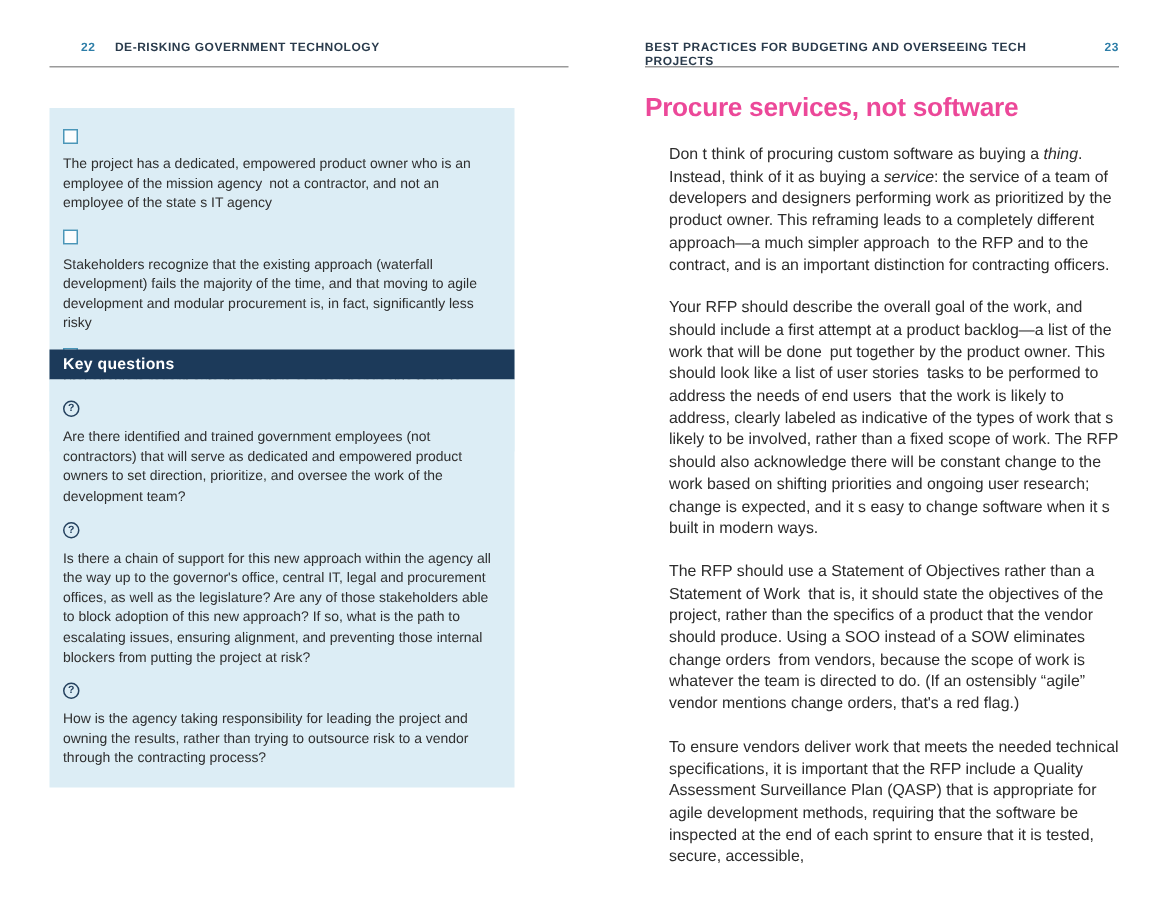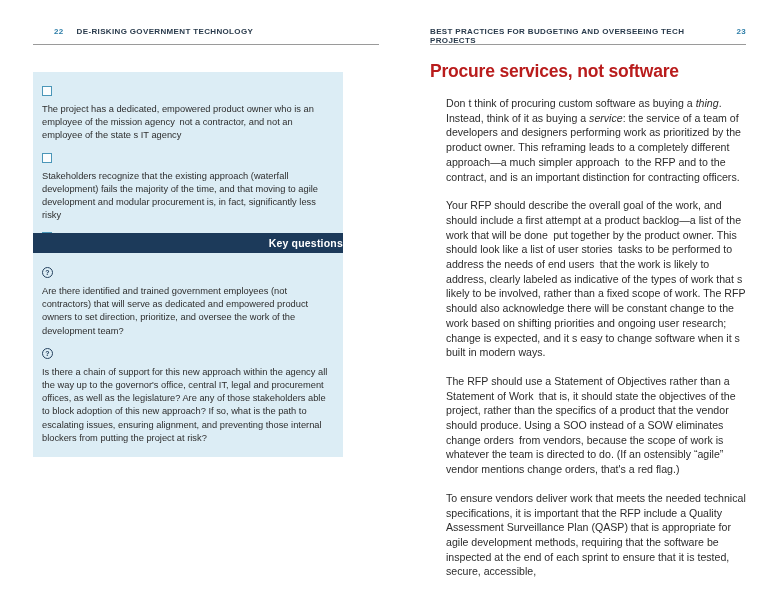--- a/index.html
+++ b/index.html
@@ -15,35 +15,35 @@
   .hdr-right{left:430px;width:316px;display:flex;justify-content:space-between;}
   .rule{position:absolute;top:44px;height:1px;background:#9a9a9a;}
   .rule-left{left:33px;width:346px;}
   .rule-right{left:430px;width:316px;}
 
   
   .panel{position:absolute;left:33px;width:310px;}
   .panel-bar{height:20px;line-height:20px;padding-left:9px;color:#ffffff;
     font-size:10.5px;font-weight:bold;letter-spacing:.2px;}
   .bar-teal{background:#0d74a4;}
-  .bar-navy{background:#1c3a5a;text-align:right;}
+  .bar-navy{background:#1c3a5a;}
   .panel-body{background:#dcedf5;padding:4px 14px 12px 9px;}
   .chk-item,.q-item{display:flex;gap:7px;margin-top:9px;flex-direction:column;}
   .chk-item .txt,.q-item .txt{font-size:9.3px;line-height:13.2px;color:#2e2e2e;}
   .checkbox{flex:0 0 auto;width:8px;height:8px;border:1.4px solid #4a96b8;
     background:#fbfdfe;margin-top:1px;}
   .q-icon{flex:0 0 auto;width:9px;height:9px;border:1px solid #25425f;border-radius:50%;
     font-size:7px;line-height:9px;text-align:center;color:#25425f;font-weight:bold;
     margin-top:1px;}
   #checklist-panel{top:72px;}
   #keyq-panel{top:233px;}
 
   
   .section-heading{position:absolute;left:430px;top:61px;width:318px;margin:0;
-    font-size:17.5px;font-weight:bold;color:#b91c1c;letter-spacing:-.2px;}
+    font-size:17.5px;font-weight:bold;color:#ec4899;letter-spacing:-.2px;}
   .body-copy{position:absolute;left:430px;top:96px;width:320px;}
   .body-copy p{margin:0 0 14px 16px;font-size:10.6px;line-height:14.7px;color:#2c2c2c;}
   .body-copy em{font-style:italic;}
 </style>
 </head>
 <body>
 
 <div class="page-header hdr-left">
   <span class="pgnum">22</span>
   <span>DE-RISKING GOVERNMENT TECHNOLOGY</span>
@@ -77,20 +77,24 @@
   <div class="panel-bar bar-navy">Key questions</div>
   <div class="panel-body">
     <div class="q-item">
       <span class="q-icon">?</span>
       <span class="txt">Are there identified and trained government employees (not contractors) that will serve as dedicated and empowered product owners to set direction, prioritize, and oversee the work of the development team?</span>
     </div>
     <div class="q-item">
       <span class="q-icon">?</span>
       <span class="txt">Is there a chain of support for this new approach within the agency all the way up to the governor's office, central IT, legal and procurement offices, as well as the legislature? Are any of those stakeholders able to block adoption of this new approach? If so, what is the path to escalating issues, ensuring alignment, and preventing those internal blockers from putting the project at risk?</span>
     </div>
+    <div class="q-item">
+      <span class="q-icon">?</span>
+      <span class="txt">How is the agency taking responsibility for leading the project and owning the results, rather than trying to outsource risk to a vendor through the contracting process?</span>
+    </div>
   </div>
 </div>
 
 <h1 class="section-heading">Procure services, not software</h1>
 
 <div class="body-copy">
   <p><span>Don t think of procuring custom software as buying a </span><em>thing</em><span>. Instead, think of it as buying a </span><em>service</em><span>: the service of a team of developers and designers performing work as prioritized by the product owner. This reframing leads to a completely different approach—a much simpler approach to the RFP and to the contract, and is an important distinction for contracting officers.</span></p>
   <p>Your RFP should describe the overall goal of the work, and should include a first attempt at a product backlog—a list of the work that will be done put together by the product owner. This should look like a list of user stories tasks to be performed to address the needs of end users that the work is likely to address, clearly labeled as indicative of the types of work that s likely to be involved, rather than a fixed scope of work. The RFP should also acknowledge there will be constant change to the work based on shifting priorities and ongoing user research; change is expected, and it s easy to change software when it s built in modern ways.</p>
   <p>The RFP should use a Statement of Objectives rather than a Statement of Work that is, it should state the objectives of the project, rather than the specifics of a product that the vendor should produce. Using a SOO instead of a SOW eliminates change orders from vendors, because the scope of work is whatever the team is directed to do. (If an ostensibly “agile” vendor mentions change orders, that's a red flag.)</p>
   <p>To ensure vendors deliver work that meets the needed technical specifications, it is important that the RFP include a Quality Assessment Surveillance Plan (QASP) that is appropriate for agile development methods, requiring that the software be inspected at the end of each sprint to ensure that it is tested, secure, accessible,</p>

